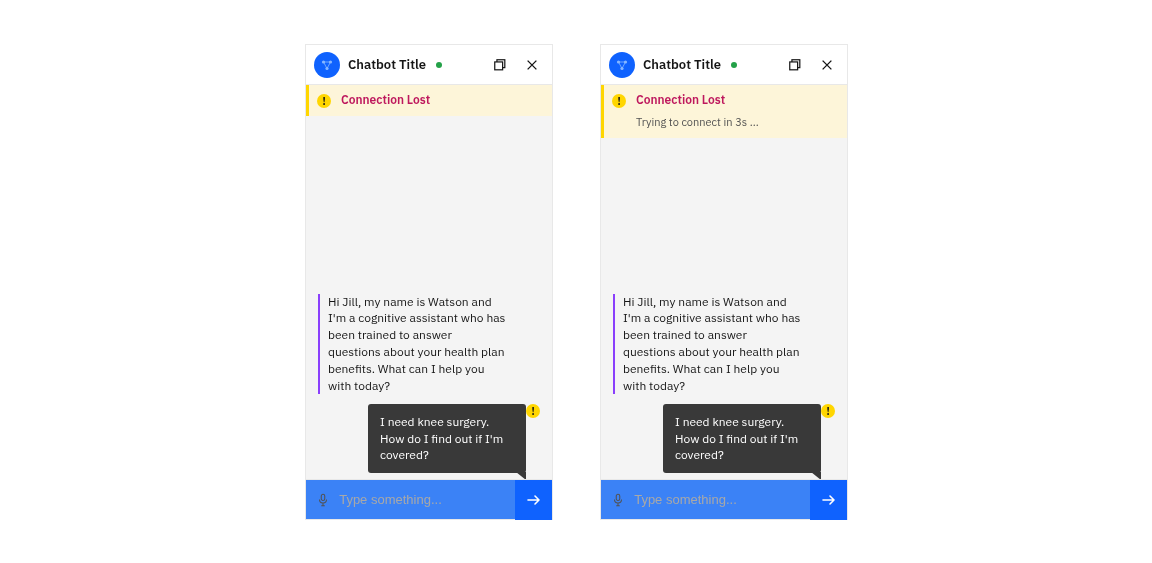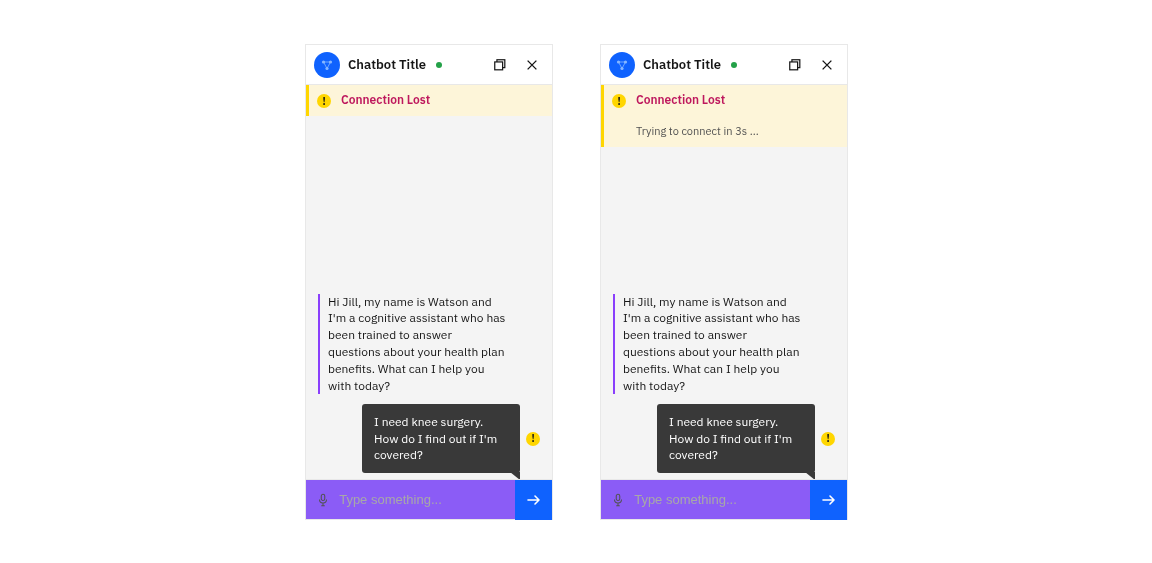--- a/index.html
+++ b/index.html
@@ -87,21 +87,21 @@
     color: #161616;
     font-size: 10px;
     font-weight: 700;
     display: flex;
     align-items: center;
     justify-content: center;
     flex-shrink: 0;
     margin-top: 1px;
   }
   .banner .bt { font-size: 12px; font-weight: 600; color: #be185d; line-height: 1.2; }
-  .banner .bs { font-size: 11px; color: #525252; margin-top: 18px; line-height: 1.2; }
+  .banner .bs { font-size: 11px; color: #525252; margin-top: 9px; line-height: 1.2; }
 
   
   .conv {
     flex: 1;
     display: flex;
     flex-direction: column;
     justify-content: flex-end;
     padding: 12px 12px 6px 12px;
     gap: 10px;
     overflow: hidden;
@@ -109,23 +109,23 @@
   .bot-msg {
     border-left: 2px solid #8a3ffc;
     padding: 0 2px 0 8px;
     font-size: 12px;
     line-height: 1.4;
     color: #161616;
     max-width: 190px;
   }
   .user-row {
     display: flex;
-    align-items: center;
+    align-items: flex-start;
     justify-content: flex-end;
-    gap: 6px;
+    gap: 0;
   }
   .user-bubble {
     position: relative;
     background: #393939;
     color: #ffffff;
     font-size: 12px;
     line-height: 1.35;
     padding: 10px 12px;
     border-radius: 3px;
     max-width: 158px;
@@ -149,21 +149,21 @@
     font-weight: 700;
     display: flex;
     align-items: center;
     justify-content: center;
     flex-shrink: 0;
   }
 
   
   .inp {
     height: 40px;
-    background: #8b5cf6;
+    background: #3b82f6;
     border-top: 1px solid #e8e8e8;
     display: flex;
     align-items: center;
     justify-content: flex-end;
   }
   .mic {
     width: 36px; height: 40px;
     display: flex;
     align-items: center;
     justify-content: center;

